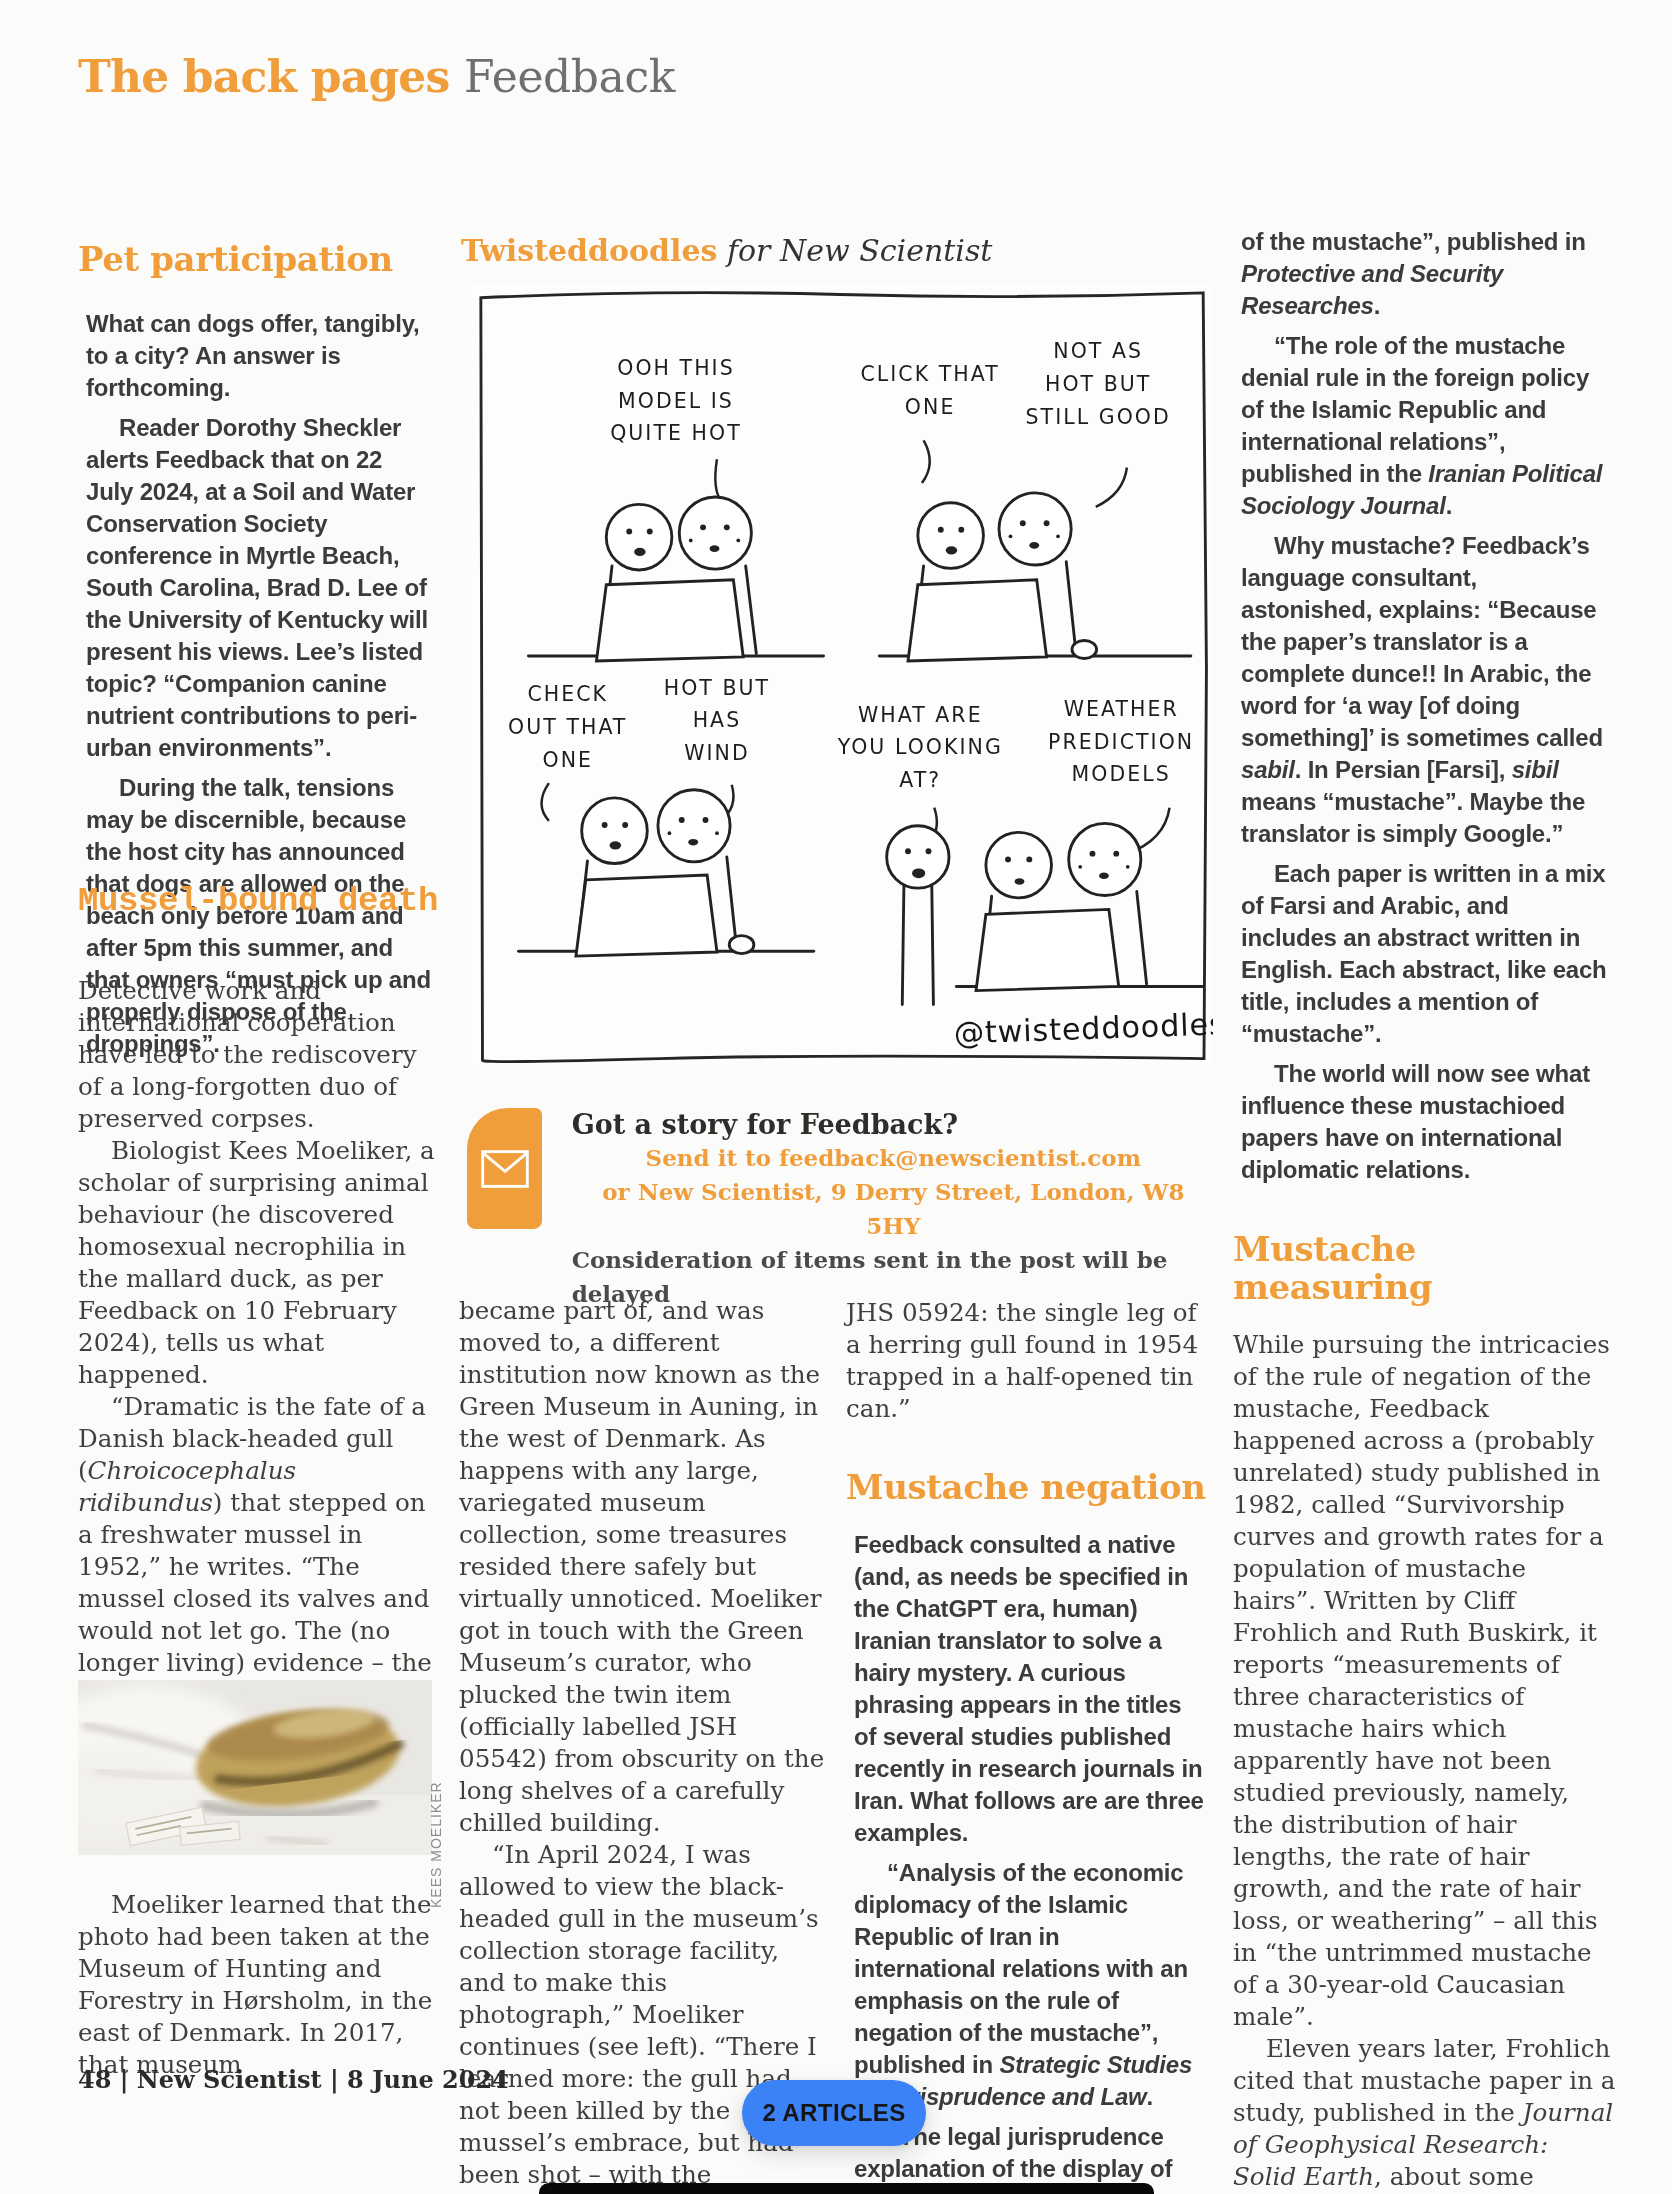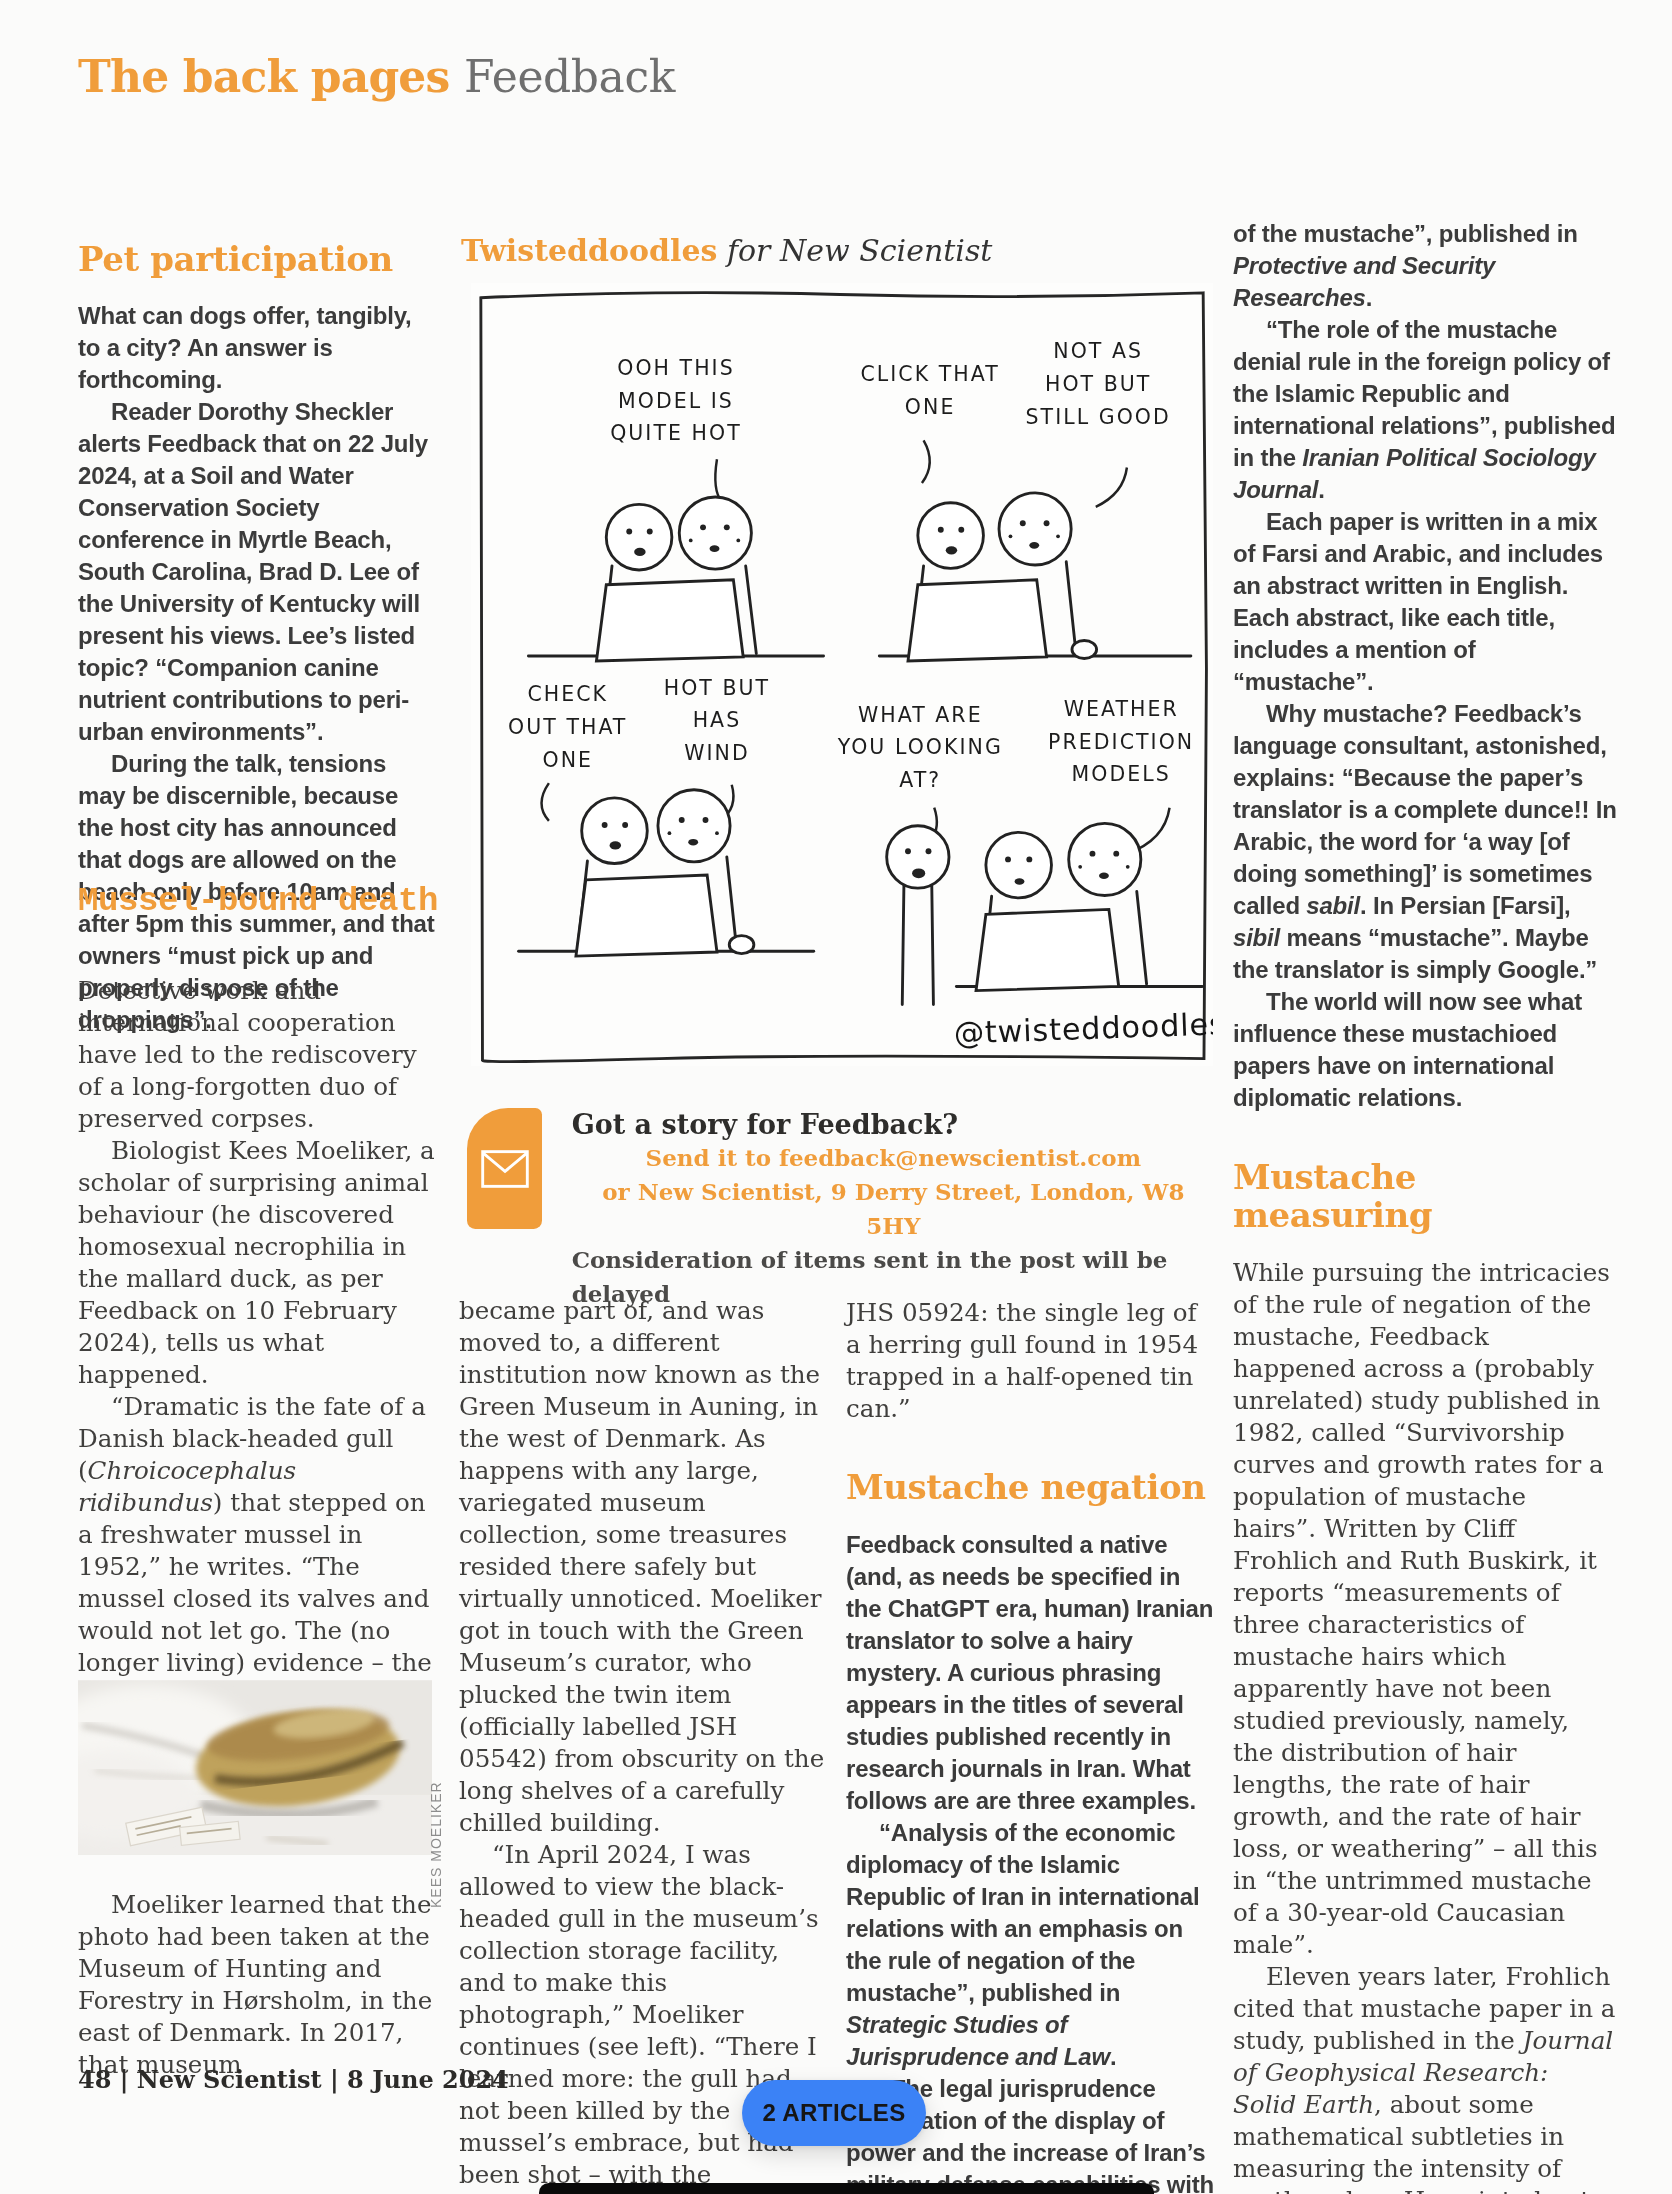--- a/index.html
+++ b/index.html
@@ -8,21 +8,21 @@
     background:#fbfbfa;font-family:"Liberation Sans",sans-serif;
   }
   .abs{position:absolute;}
   
   #kicker{left:78px;top:51px;font:700 44px/51px "DejaVu Serif",serif;color:#F09D3B;letter-spacing:-0.8px;}
   #kicker .section{font-weight:400;color:#6f6f6f;letter-spacing:-0.4px;}
   
   .sec{font:700 34px/38px "DejaVu Serif",serif;color:#F09D3B;margin:0;letter-spacing:-0.4px;}
   
   .serif p{font:400 24.6px/32px "DejaVu Serif",serif;color:#403f3d;margin:0;}
-  .sans  p{font:700 24px/32px "Liberation Sans",sans-serif;color:#3b3b3b;margin:0;letter-spacing:-0.2px;}
+  .sans  p{font:700 24px/32px "Liberation Sans",sans-serif;color:#3b3b3b;margin:8px;letter-spacing:-0.2px;}
   p.ind{text-indent:33px;}
   .it{font-style:italic;}
   .col{width:361px;}
   
   #cartoon-title{font:700 30px/34px "DejaVu Serif",serif;color:#F09D3B;}
   #cartoon-title .for{font:italic 400 30px/34px "DejaVu Serif",serif;color:#333;}
   .doodle-text{font-family:"DejaVu Sans",sans-serif;font-size:25px;letter-spacing:2.5px;fill:#1d1d1d;}
   .sig{font-family:"DejaVu Sans",sans-serif;font-size:37px;letter-spacing:1px;fill:#161616;}
   
   #story-box .ttl{font:700 27px/33px "DejaVu Serif",serif;color:#2e2d2b;}
@@ -253,22 +253,22 @@
     <p>Feedback consulted a native (and, as needs be specified in the ChatGPT era, human) Iranian translator to solve a hairy mystery. A curious phrasing appears in the titles of several studies published recently in research journals in Iran. What follows are are three examples.</p>
     <p class="ind"><span>“Analysis of the economic diplomacy of the Islamic Republic of Iran in international relations with an emphasis on the rule of negation of the mustache”, published in </span><span class="it">Strategic Studies of Jurisprudence and Law</span><span>.</span></p>
     <p class="ind">“The legal jurisprudence explanation of the display of power and the increase of Iran’s military defense capabilities with an approach to the rule of negation</p>
   </div>
 </div>
 
 <div class="abs" style="left:1233px;top:218px;width:384px;">
   <div class="sans">
     <p><span>of the mustache”, published in </span><span class="it">Protective and Security Researches</span><span>.</span></p>
     <p class="ind"><span>“The role of the mustache denial rule in the foreign policy of the Islamic Republic and international relations”, published in the </span><span class="it">Iranian Political Sociology Journal</span><span>.</span></p>
+    <p class="ind"><span>Why mustache? Feedback’s language consultant, astonished, explains: “Because the paper’s translator is a complete dunce!! In Arabic, the word for ‘a way [of doing something]’ is sometimes called </span><span class="it">sabil</span><span>. In Persian [Farsi], </span><span class="it">sibil</span><span> means “mustache”. Maybe the translator is simply Google.”</span></p>
     <p class="ind">Each paper is written in a mix of Farsi and Arabic, and includes an abstract written in English. Each abstract, like each title, includes a mention of “mustache”.</p>
-    <p class="ind"><span>Why mustache? Feedback’s language consultant, astonished, explains: “Because the paper’s translator is a complete dunce!! In Arabic, the word for ‘a way [of doing something]’ is sometimes called </span><span class="it">sabil</span><span>. In Persian [Farsi], </span><span class="it">sibil</span><span> means “mustache”. Maybe the translator is simply Google.”</span></p>
     <p class="ind">The world will now see what influence these mustachioed papers have on international diplomatic relations.</p>
   </div>
   <h2 class="sec" style="margin:44px 0 23px;">Mustache measuring</h2>
   <div class="serif">
     <p>While pursuing the intricacies of the rule of negation of the mustache, Feedback happened across a (probably unrelated) study published in 1982, called “Survivorship curves and growth rates for a population of mustache hairs”. Written by Cliff Frohlich and Ruth Buskirk, it reports “measurements of three characteristics of mustache hairs which apparently have not been studied previously, namely, the distribution of hair lengths, the rate of hair growth, and the rate of hair loss, or weathering” – all this in “the untrimmed mustache of a 30-year-old Caucasian male”.</p>
     <p class="ind"><span><span>Eleven years later, Frohlich cited that mustache paper in a study, published in the </span><span class="it">Journal of Geophysical Research: Solid Earth</span><span>, about some mathematical subtleties in measuring the intensity of earthquakes. He pointed out that, like mustache-hair growth, “earthquakes are simply one of a host of phenomena for which logarithmic plots of number versus size are approximately straight”.</span></span></p>
 
   </div>
 </div>
 

